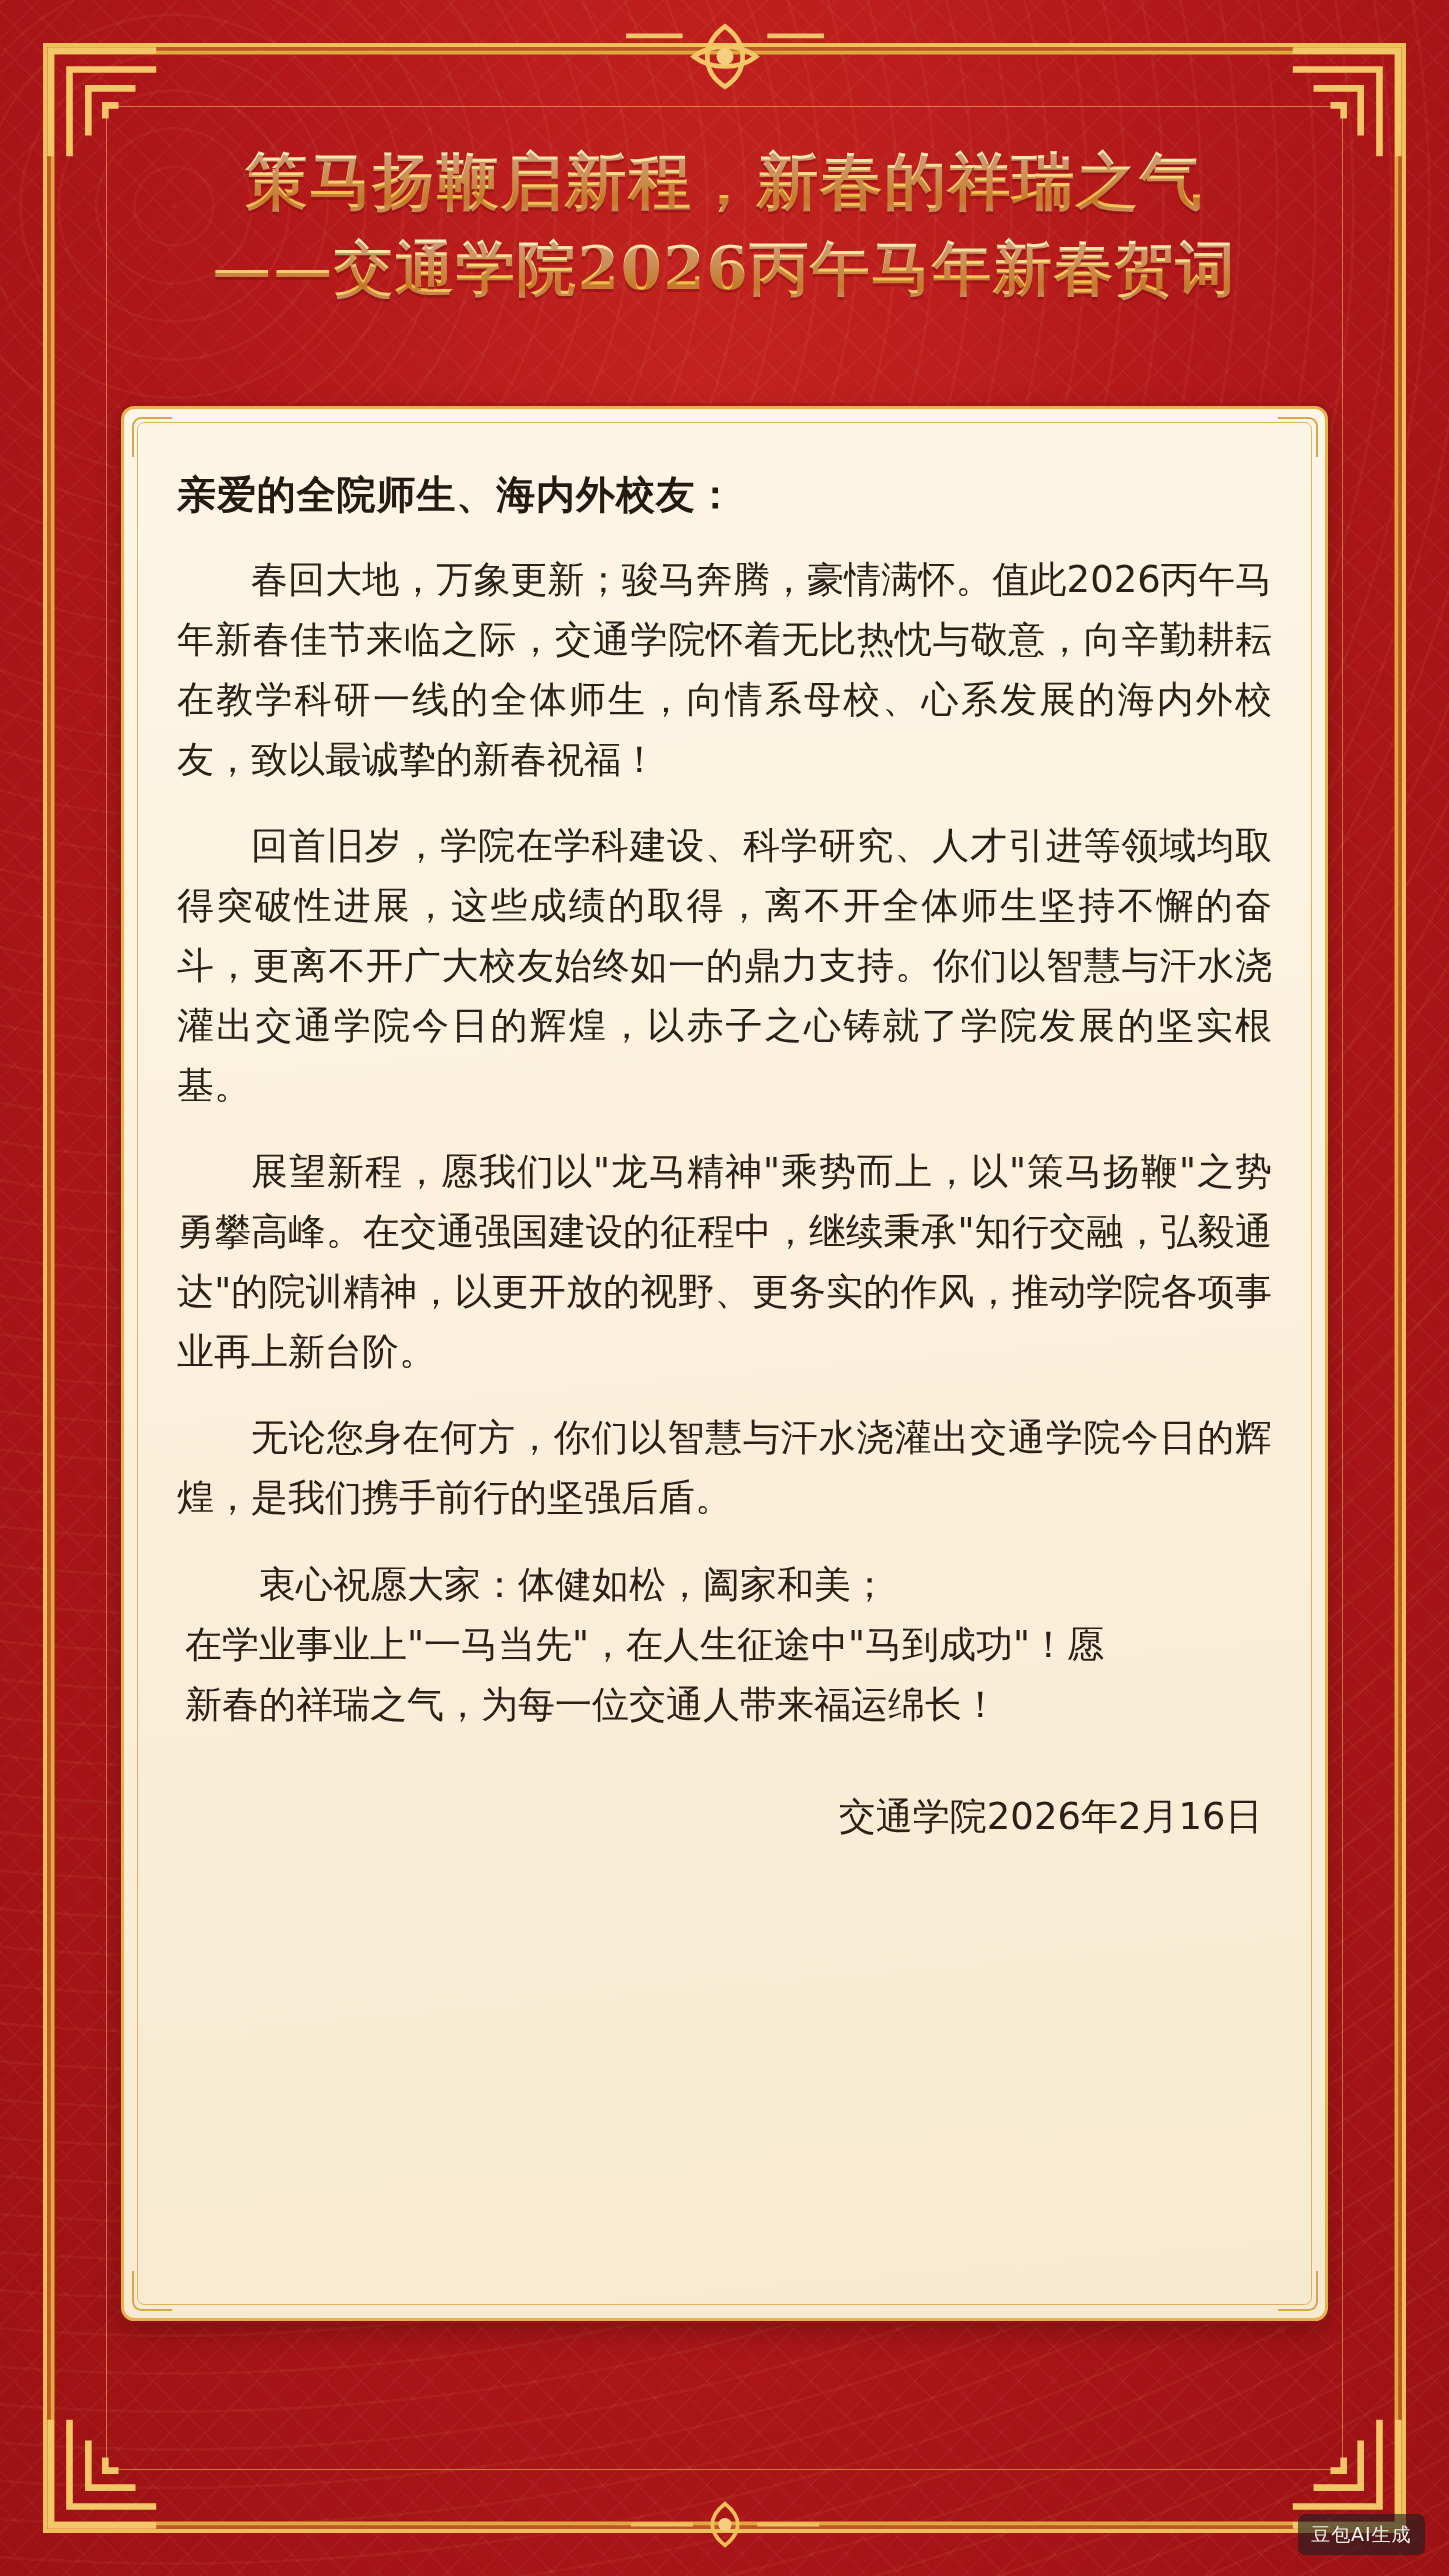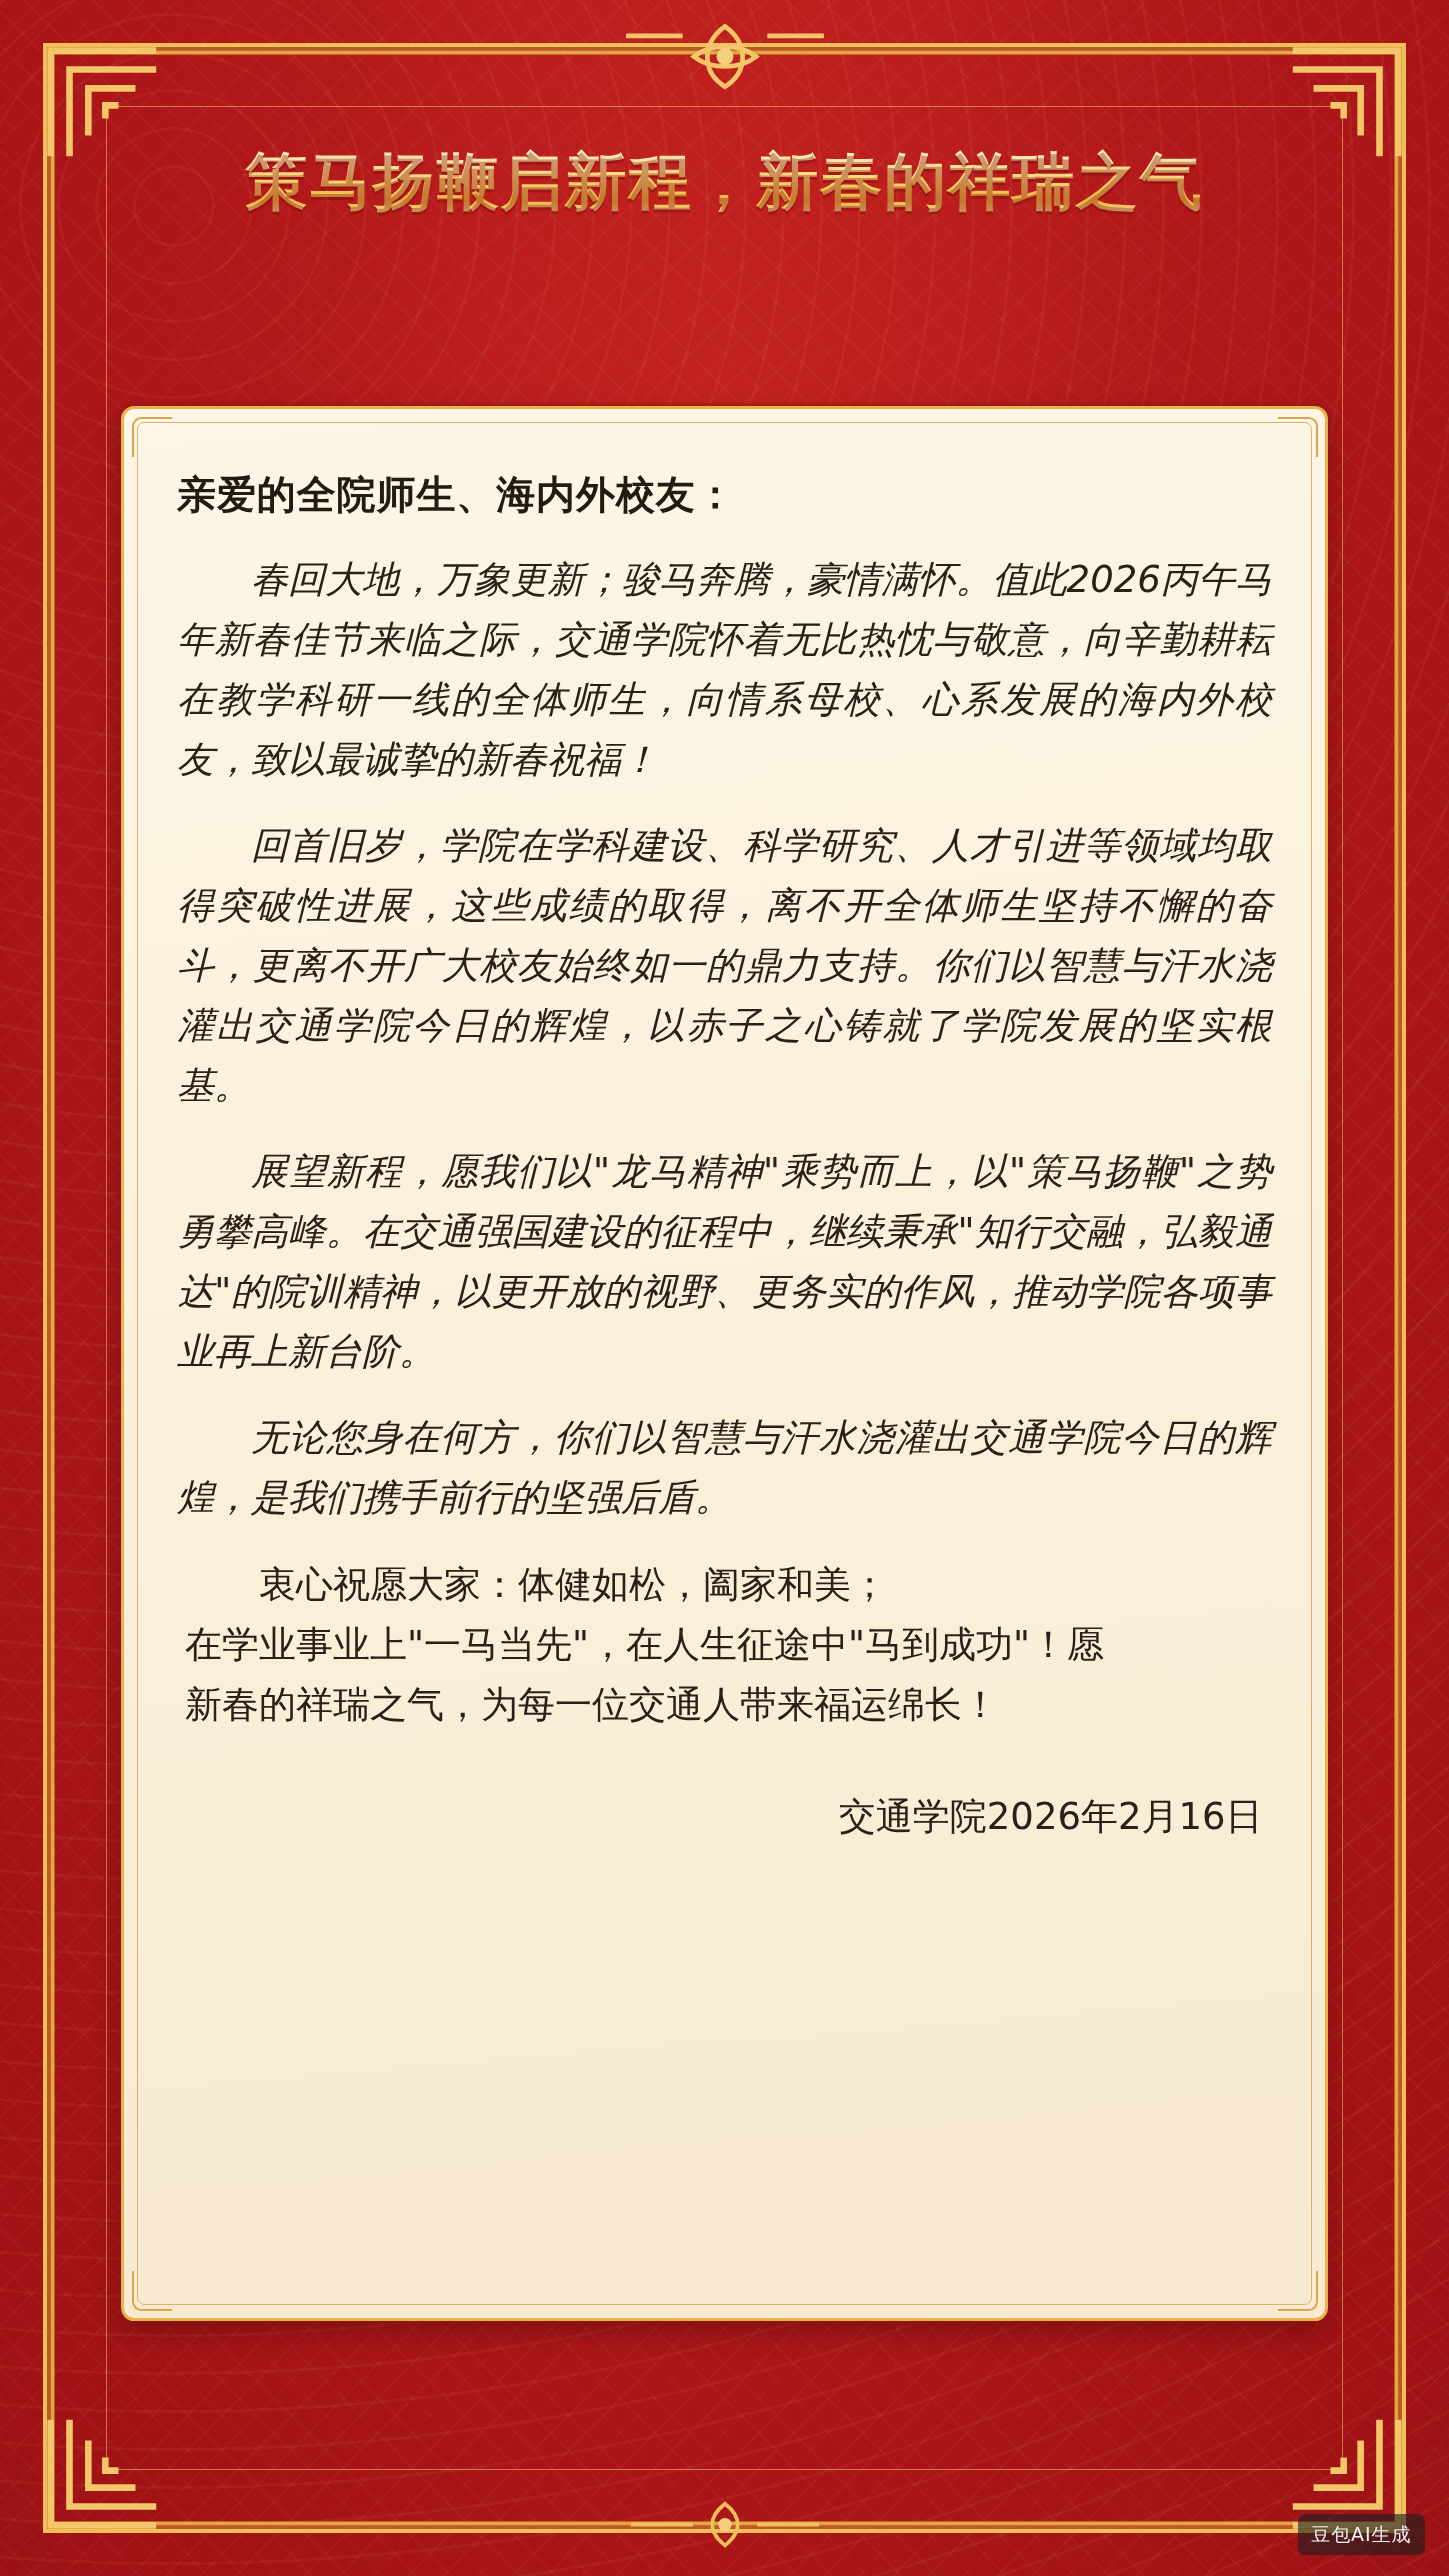--- a/index.html
+++ b/index.html
@@ -169,21 +169,20 @@
     margin-bottom: 28px;
     color: #231a12;
   }
   .para {
     font-size: 37px;
     line-height: 1.62;
     text-indent: 2em;
     margin: 0 0 26.4px 0;
     text-align: justify;
     color: #2b2017;
-    font-style: italic;
   }
   .wishes {
     font-size: 37px;
     line-height: 1.62;
     margin: 8px;
     color: #2b2017;
   }
   .wishes .l1 { text-indent: 2em; }
   .signature {
     margin-top: 58px;
@@ -275,20 +274,21 @@
       <g fill="none" stroke="#f0c05a" stroke-width="4">
         <path d="M0 30 H66 M134 30 H200"></path>
         <path d="M100 8 C118 22, 118 38, 100 52 C82 38, 82 22, 100 8 Z"></path>
       </g>
       <circle cx="100" cy="30" r="7" fill="#f5cf7d"></circle>
     </svg>
   </div>
 
   <div class="title-block">
     <div class="title-line">策马扬鞭启新程，新春的祥瑞之气</div>
+    <div class="title-line second">——交通学院2026丙午马年新春贺词</div>
   </div>
 
   <div class="card-wrap">
     <div class="card-border">
       <div class="card-inner-line"></div>
       <div class="card-notch notch-tl"></div>
       <div class="card-notch notch-tr"></div>
       <div class="card-notch notch-bl"></div>
       <div class="card-notch notch-br"></div>
 

